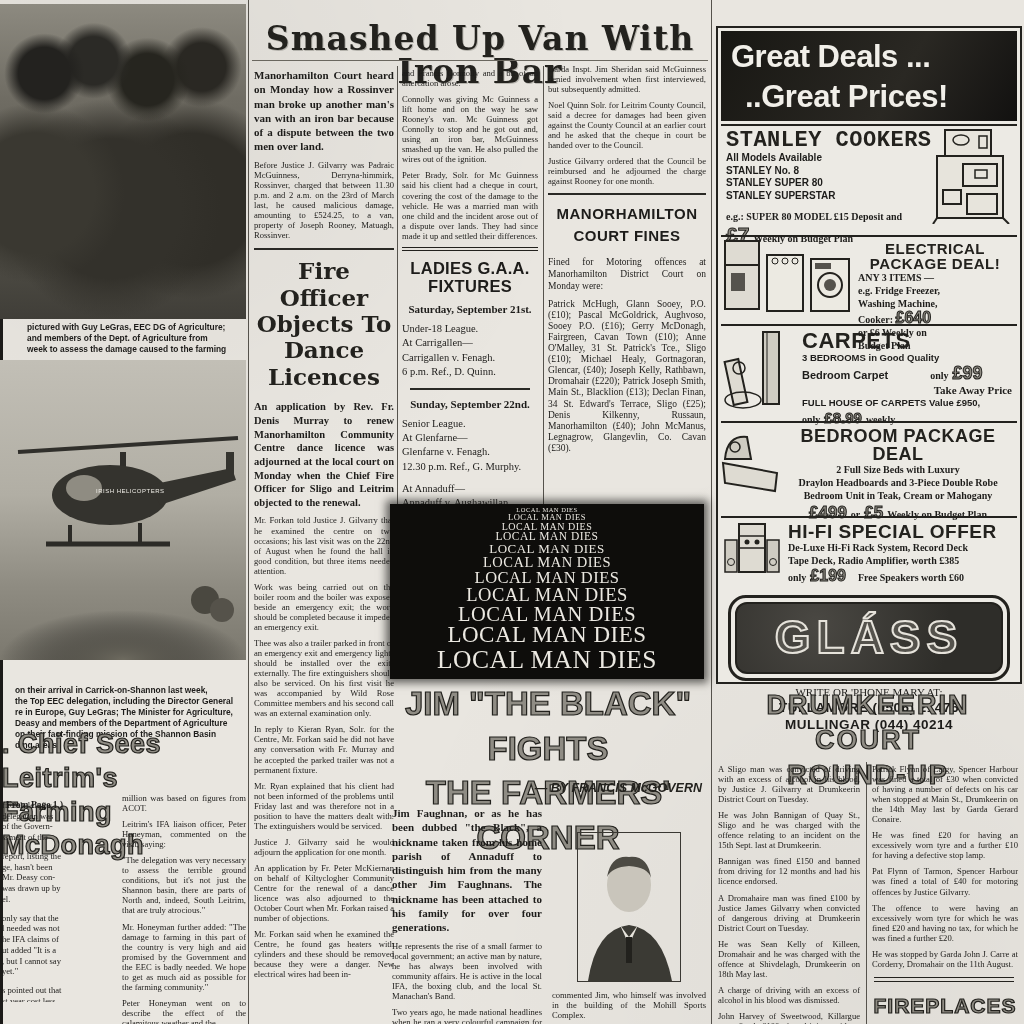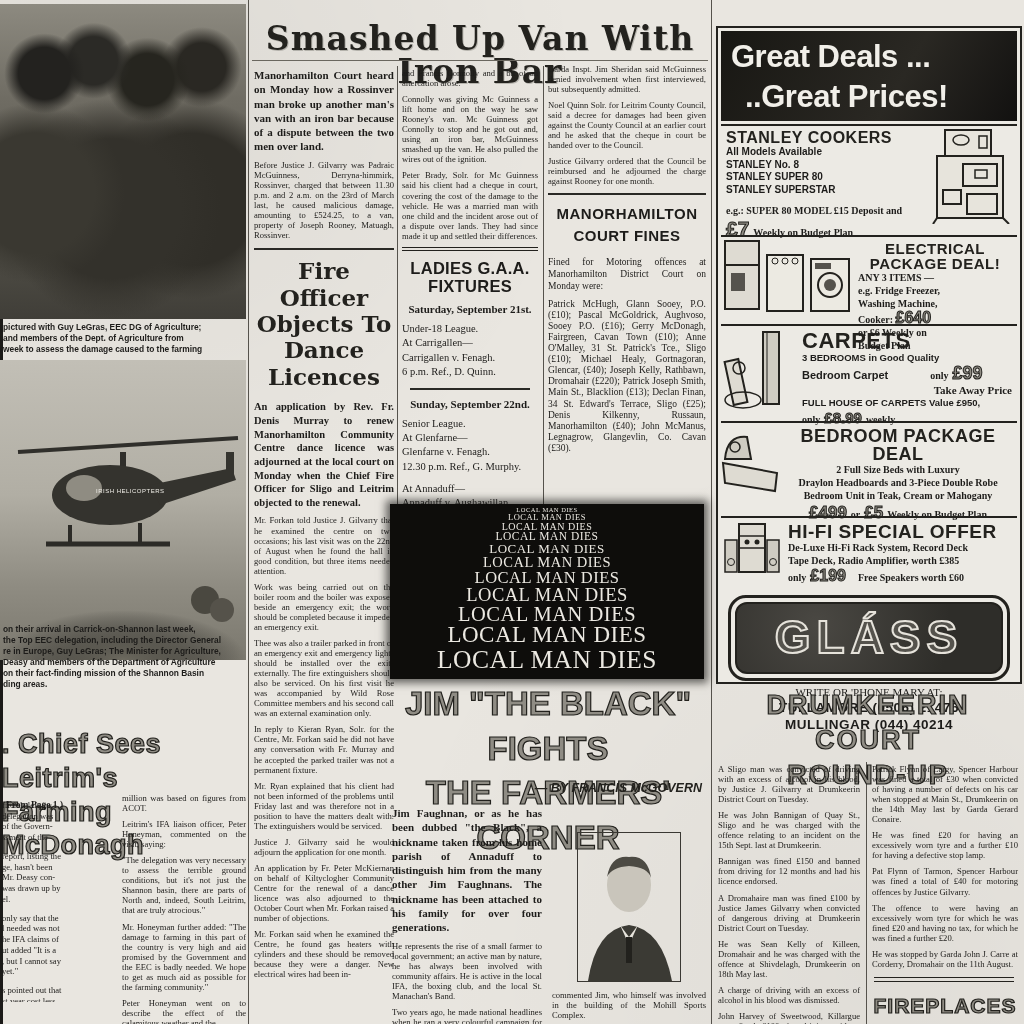--- a/index.html
+++ b/index.html
@@ -23,21 +23,21 @@
       radial-gradient(circle at 45% 65%, #33312b 0 70px, transparent 110px),
       radial-gradient(circle at 78% 62%, #302e28 0 66px, transparent 100px),
       linear-gradient(180deg,#8d8a80 0%,#6f6c63 30%,#55534b 70%,#403e38 100%);}
   .photo-heli{background:linear-gradient(180deg,#c2bfb6 0%,#b1aea4 45%,#8f8c82 75%,#7b786e 100%);}
   .heli-label{position:absolute;left:96px;top:128px;font:6px "Liberation Sans",sans-serif;color:#efede7;letter-spacing:.5px;}
   .photo-portrait{background:linear-gradient(180deg,#d9d6cd 0%,#c6c3ba 60%,#aeab a2 100%);border:1px solid #3a3833;}
 
   
   .para{font:8.6px/1.17 "Liberation Serif",serif;text-align:justify;margin:0 0 6px;}
   .lead{font-weight:bold;font-size:11px;line-height:1.3;}
-  .caption{font:bold 8.4px/1.3 "Liberation Sans",sans-serif;}
+  .caption{font:bold 8.4px/1.3 "Liberation Sans",sans-serif;padding-left:12px;}
   .frag-line{font:8.6px/1.25 "Liberation Serif",serif;min-height:8px;white-space:nowrap;}
 
   .headline-main{position:absolute;left:252px;top:22px;width:456px;text-align:center;
     font:bold 33px/1 "DejaVu Serif",serif;letter-spacing:1px;color:#23221e;
     text-shadow:1px 1px 0 rgba(40,38,33,.25);}
   .mid-rule{position:absolute;left:252px;top:60px;width:456px;height:1px;background:#6a675f;}
 
   .colA{position:absolute;left:254px;top:68px;width:140px;}
   .colB{position:absolute;left:402px;top:68px;width:136px;}
   .colC{position:absolute;left:548px;top:64px;width:158px;}
@@ -150,21 +150,21 @@
           <stop offset="0" stop-color="#6e6b60"></stop>
           <stop offset="1" stop-color="transparent"></stop>
         </radialGradient>
       <rect x="0" y="200" width="246" height="100" fill="url(#grass)"></rect>
       <circle cx="205" cy="240" r="14" fill="#4a4840"></circle>
       <circle cx="222" cy="250" r="12" fill="#55524a"></circle>
     </svg>
     <div class="heli-label">IRISH HELICOPTERS</div>
   </div>
 
-  <div style="position:absolute;left:3px;top:624px;width:243px;">
+  <div style="position:absolute;left:3px;top:685px;width:243px;">
     <div>
         <div class="caption">on their arrival in Carrick-on-Shannon last week,</div>
         <div class="caption">the Top EEC delegation, including the Director General</div>
         <div class="caption">re in Europe, Guy LeGras; The Minister for Agriculture,</div>
         <div class="caption">Deasy and members of the Department of Agriculture</div>
         <div class="caption">on their fact-finding mission of the Shannon Basin</div>
         <div class="caption">ding areas.</div>
       </div>
   </div>
 
@@ -330,21 +330,21 @@
     <p class="para">commented Jim, who himself was involved in the building of the Mohill Sports Complex.</p>
   </div>
 
   <div class="ad-box">
     <div class="ad-banner">
       <div>Great Deals ...</div>
       <div style="padding-left:14px;">..Great Prices!</div>
     </div>
 
     <div class="ad-sec" style="height:100px;">
-      <div class="ad-title" style="font-size:16px;">STANLEY COOKERS</div>
+      <div class="ad-title" style="font-size:22px;font-family:Liberation Mono, monospace;">STANLEY COOKERS</div>
       <div>
           <div class="ad-bold-line">All Models Available</div>
           <div class="ad-bold-line">STANLEY No. 8</div>
           <div class="ad-bold-line">STANLEY SUPER 80</div>
           <div class="ad-bold-line">STANLEY SUPERSTAR</div>
         </div>
       <div style="margin-top:4px;">
         <span class="ad-serif-line">e.g.: SUPER 80 MODEL £15 Deposit and</span>
       </div>
       <div>

